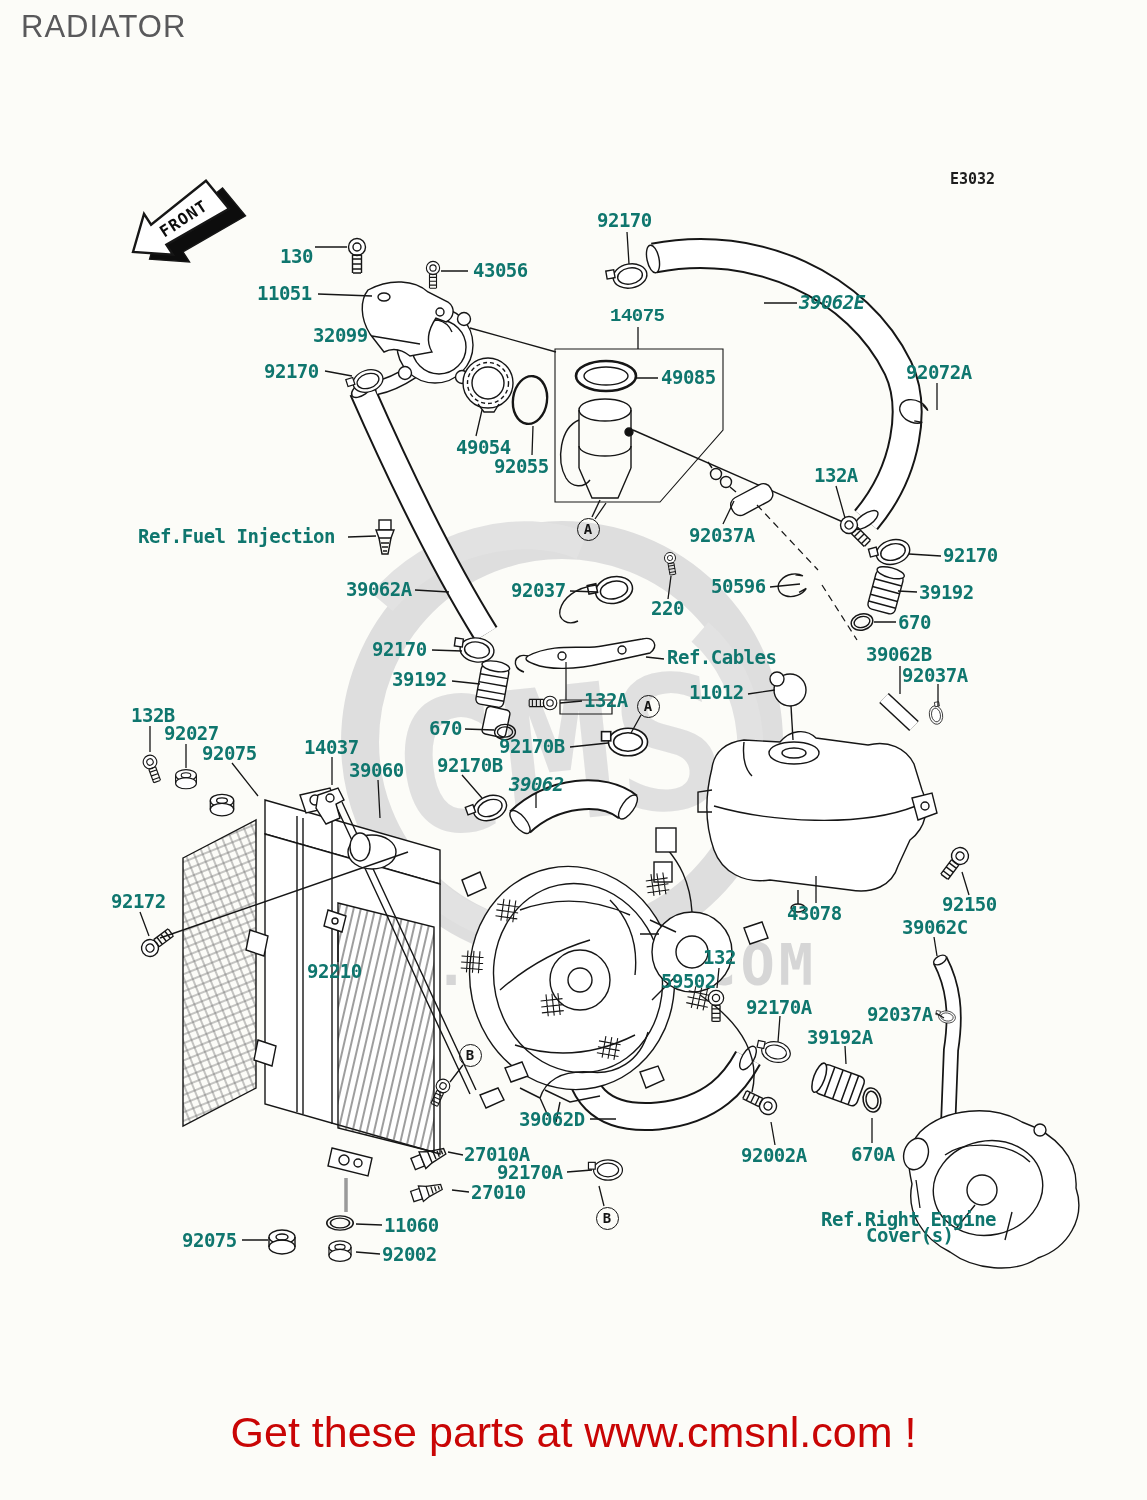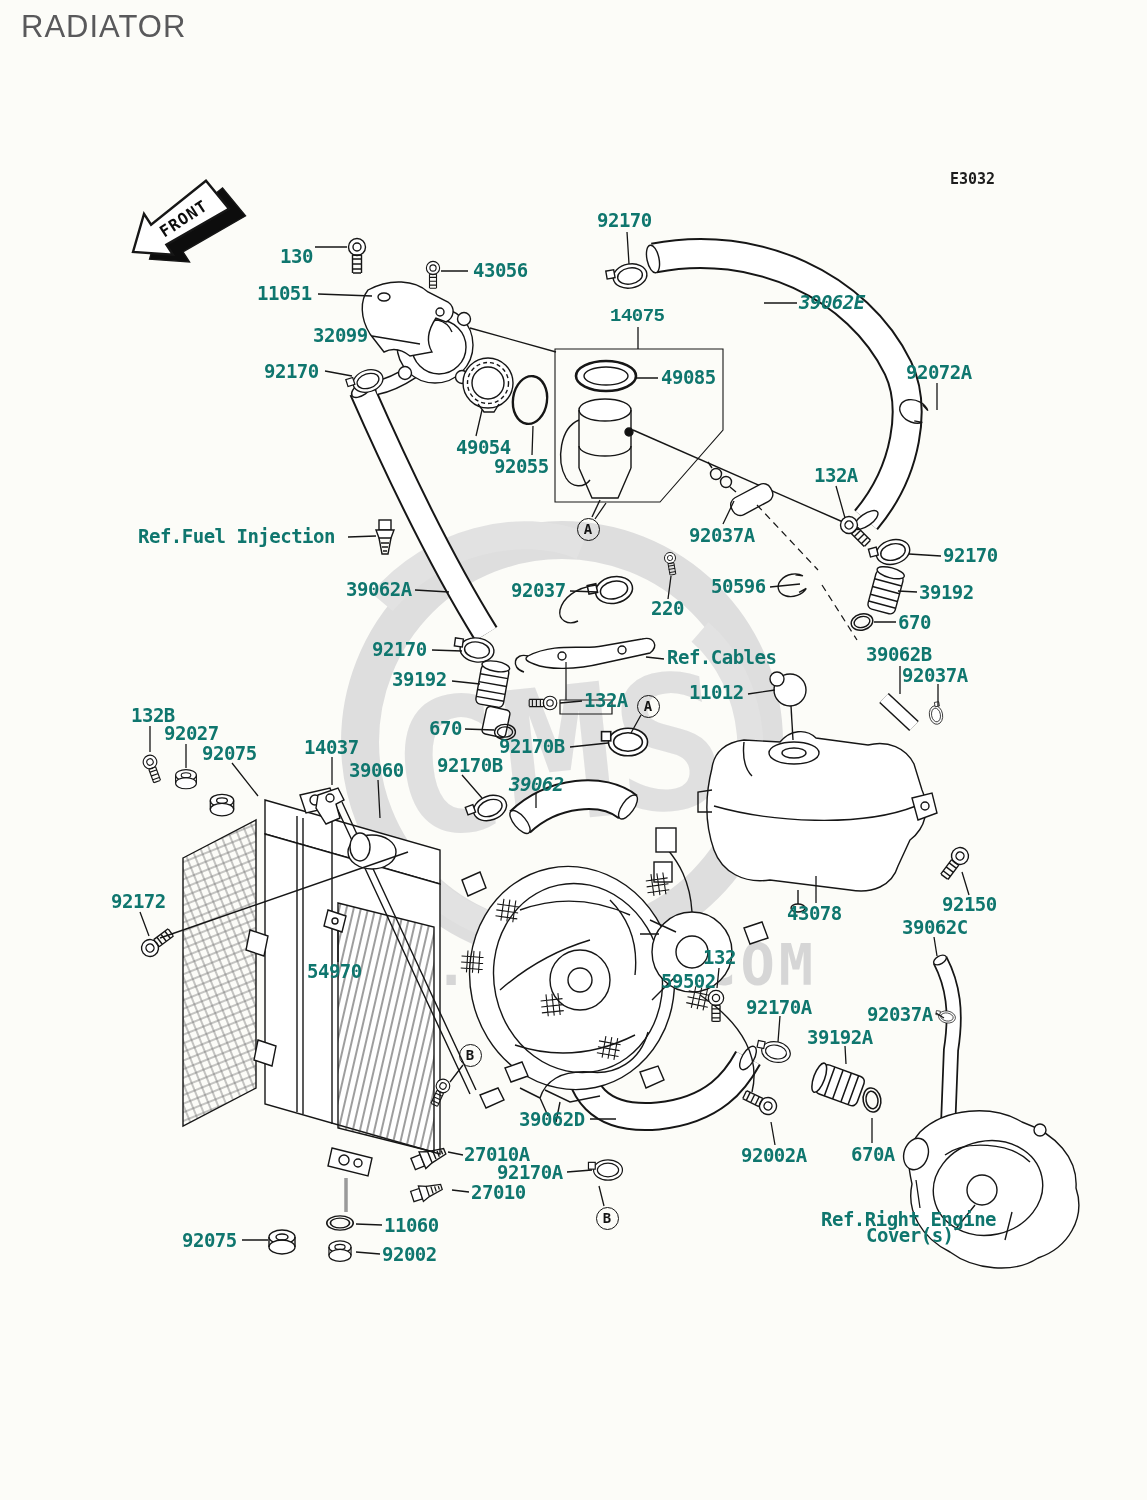--- a/index.html
+++ b/index.html
@@ -355,21 +355,21 @@
       <div class="lbl" style="left: 866px; top: 645px;">39062B</div>
       <div class="lbl" style="left: 902px; top: 666px;">92037A</div>
       <div class="lbl" style="left: 131px; top: 706px;">132B</div>
       <div class="lbl" style="left: 164px; top: 724px;">92027</div>
       <div class="lbl" style="left: 202px; top: 744px;">92075</div>
       <div class="lbl" style="left: 304px; top: 738px;">14037</div>
       <div class="lbl" style="left: 349px; top: 761px;">39060</div>
       <div class="lbl" style="left: 437px; top: 756px;">92170B</div>
       <div class="lbl" style="left: 509px; top: 775px; font-style: italic;">39062</div>
       <div class="lbl" style="left: 111px; top: 892px;">92172</div>
-      <div class="lbl" style="left: 307px; top: 962px;">54970</div>
+      <div class="lbl" style="left: 307px; top: 962px;">92210</div>
       <div class="lbl" style="left: 661px; top: 972px;">59502</div>
       <div class="lbl" style="left: 703px; top: 948px;">132</div>
       <div class="lbl" style="left: 787px; top: 904px;">43078</div>
       <div class="lbl" style="left: 942px; top: 895px;">92150</div>
       <div class="lbl" style="left: 902px; top: 918px;">39062C</div>
       <div class="lbl" style="left: 746px; top: 998px;">92170A</div>
       <div class="lbl" style="left: 867px; top: 1005px;">92037A</div>
       <div class="lbl" style="left: 807px; top: 1028px;">39192A</div>
       <div class="lbl" style="left: 519px; top: 1110px;">39062D</div>
       <div class="lbl" style="left: 464px; top: 1145px;">27010A</div>
@@ -380,13 +380,14 @@
       <div class="lbl" style="left: 382px; top: 1245px;">92002</div>
       <div class="lbl" style="left: 741px; top: 1146px;">92002A</div>
       <div class="lbl" style="left: 851px; top: 1145px;">670A</div>
       <div class="lbl" style="left: 821px; top: 1210px;">Ref.Right Engine</div>
       <div class="lbl" style="left: 866px; top: 1226px;">Cover(s)</div>
       <div class="marker" style="left: 576.5px; top: 517.5px;">A</div>
       <div class="marker" style="left: 636.5px; top: 694.5px;">A</div>
       <div class="marker" style="left: 458.5px; top: 1043.5px;">B</div>
       <div class="marker" style="left: 595.5px; top: 1206.5px;">B</div>
     </div>
+  <div id="footer-promo">Get these parts at www.cmsnl.com !</div>
 </div>
 
 </body></html>

